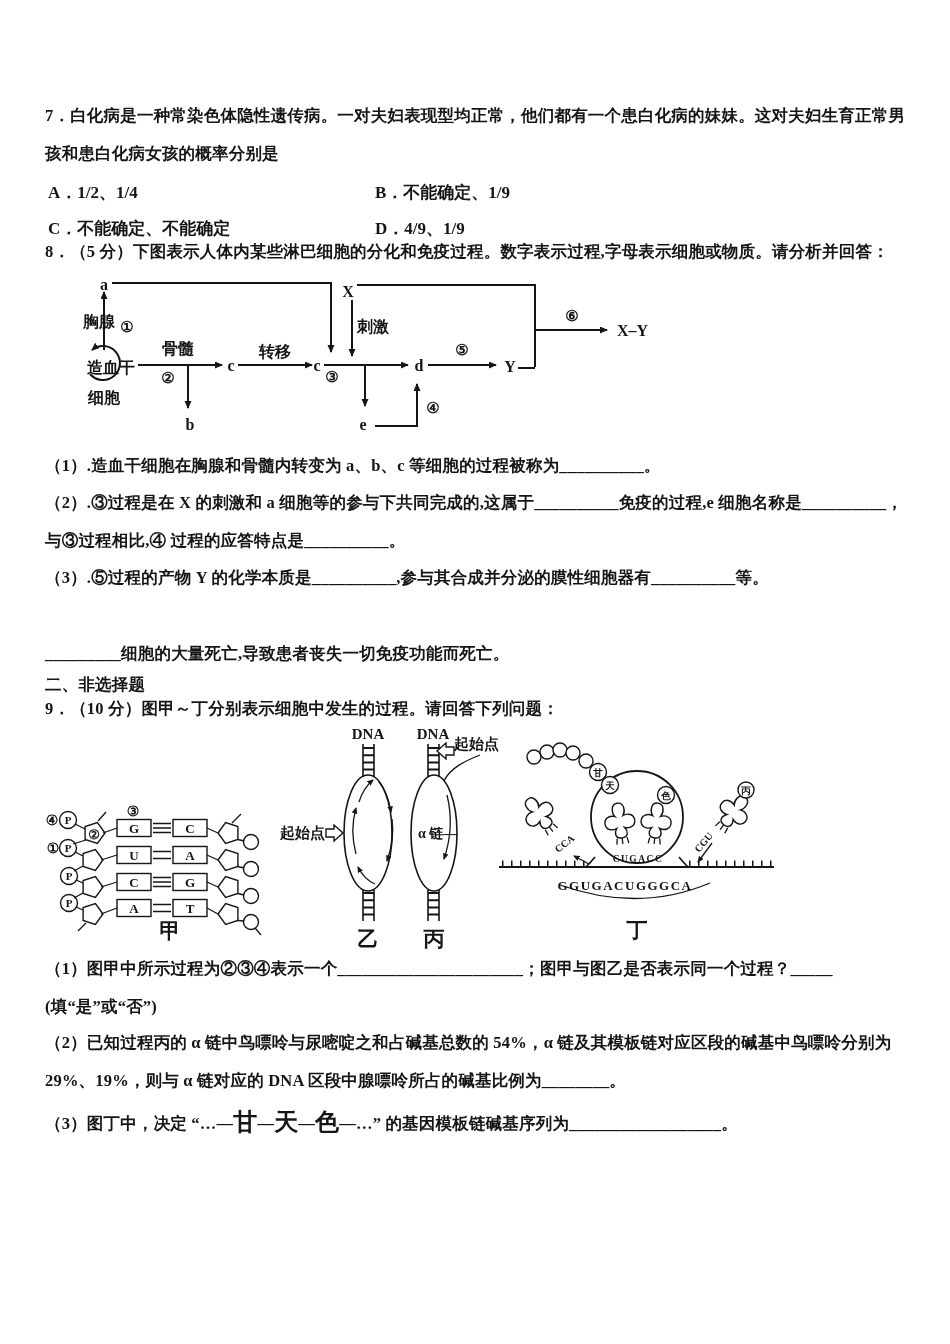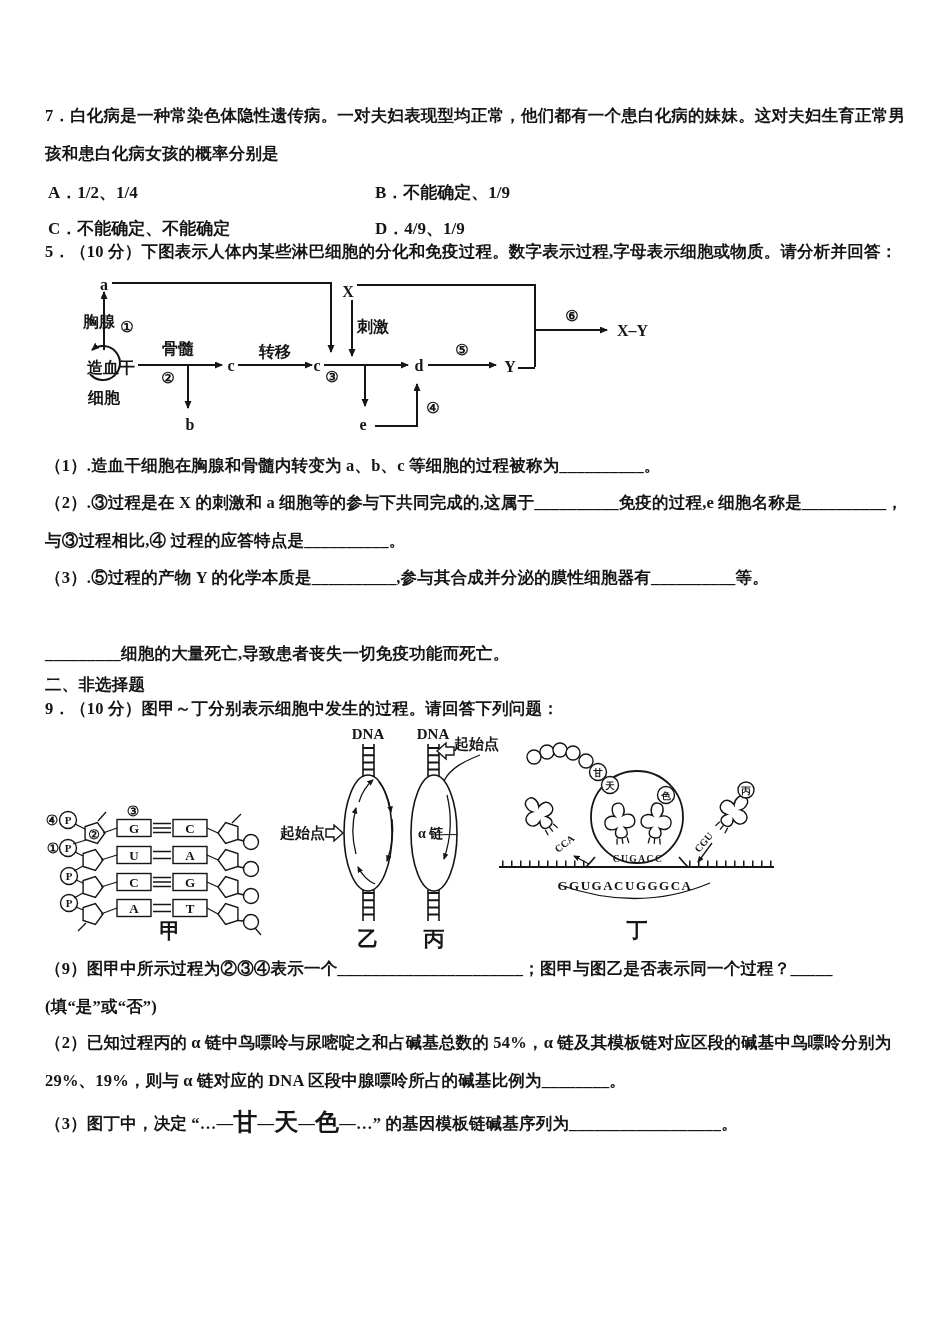--- a/index.html
+++ b/index.html
@@ -26,21 +26,21 @@
 
 <div class="page">
 
   <div class="line" style="top:105px">7．白化病是一种常染色体隐性遗传病。一对夫妇表现型均正常，他们都有一个患白化病的妹妹。这对夫妇生育正常男</div>
   <div class="line" style="top:143px">孩和患白化病女孩的概率分别是</div>
   <span class="opt" style="left:48px;top:181px">A．1/2、1/4</span>
   <span class="opt" style="left:375px;top:181px">B．不能确定、1/9</span>
   <span class="opt" style="left:48px;top:217px">C．不能确定、不能确定</span>
   <span class="opt" style="left:375px;top:217px">D．4/9、1/9</span>
 
-  <div class="line" style="top:241px">5．（10 分）下图表示人体内某些淋巴细胞的分化和免疫过程。数字表示过程,字母表示细胞或物质。请分析并回答：</div>
+  <div class="line" style="top:241px">8．（5 分）下图表示人体内某些淋巴细胞的分化和免疫过程。数字表示过程,字母表示细胞或物质。请分析并回答：</div>
 
   <svg style="left:48px;top:266px" width="625" height="178" viewBox="0 0 625 178">
     <defs>
       <marker id="ah8" markerWidth="10" markerHeight="9" refX="7" refY="3.5" orient="auto" markerUnits="userSpaceOnUse">
         <path d="M0,0 L8,3.5 L0,7 Z" fill="#151515"></path>
       </marker>
     </defs>
 
     <path class="ln" d="M 42 108 A 17 17 0 1 0 44 84" marker-end="url(#ah8)"></path>
 
@@ -249,19 +249,19 @@
     <path class="ln13" d="M93,131 L78,123" marker-end="url(#ahd)"></path>
     <text class="t10" x="203" y="120" transform="rotate(-50 203 120)">CGU</text>
     <path class="ln13" d="M216,110 L202,129" marker-end="url(#ahd)"></path>
     <text class="t9 mono-sp" x="142" y="129" text-anchor="middle">CUGACC</text>
 
     <text class="t13 mono-sp" x="129" y="157" text-anchor="middle">GGUGACUGGGCA</text>
     <path class="ln13" d="M64,152 Q143,180 214,150"></path>
     <text class="t21" x="141" y="204" text-anchor="middle">丁</text>
   </svg>
 
-  <div class="line" style="top:958px">（9）图甲中所示过程为②③④表示一个______________________；图甲与图乙是否表示同一个过程？_____</div>
+  <div class="line" style="top:958px">（1）图甲中所示过程为②③④表示一个______________________；图甲与图乙是否表示同一个过程？_____</div>
   <div class="line" style="top:996px">(填“是”或“否”)</div>
   <div class="line" style="top:1032px">（2）已知过程丙的 α 链中鸟嘌呤与尿嘧啶之和占碱基总数的 54%，α 链及其模板链对应区段的碱基中鸟嘌呤分别为</div>
   <div class="line" style="top:1070px">29%、19%，则与 α 链对应的 DNA 区段中腺嘌呤所占的碱基比例为________。</div>
   <div class="line" style="top:1105px"><span>（3）图丁中，决定 “…—</span><span class="bigchar">甘</span><span>—</span><span class="bigchar">天</span><span>—</span><span class="bigchar">色</span><span>—…” 的基因模板链碱基序列为__________________。</span></div>
 
 </div>
 
 </body></html>

